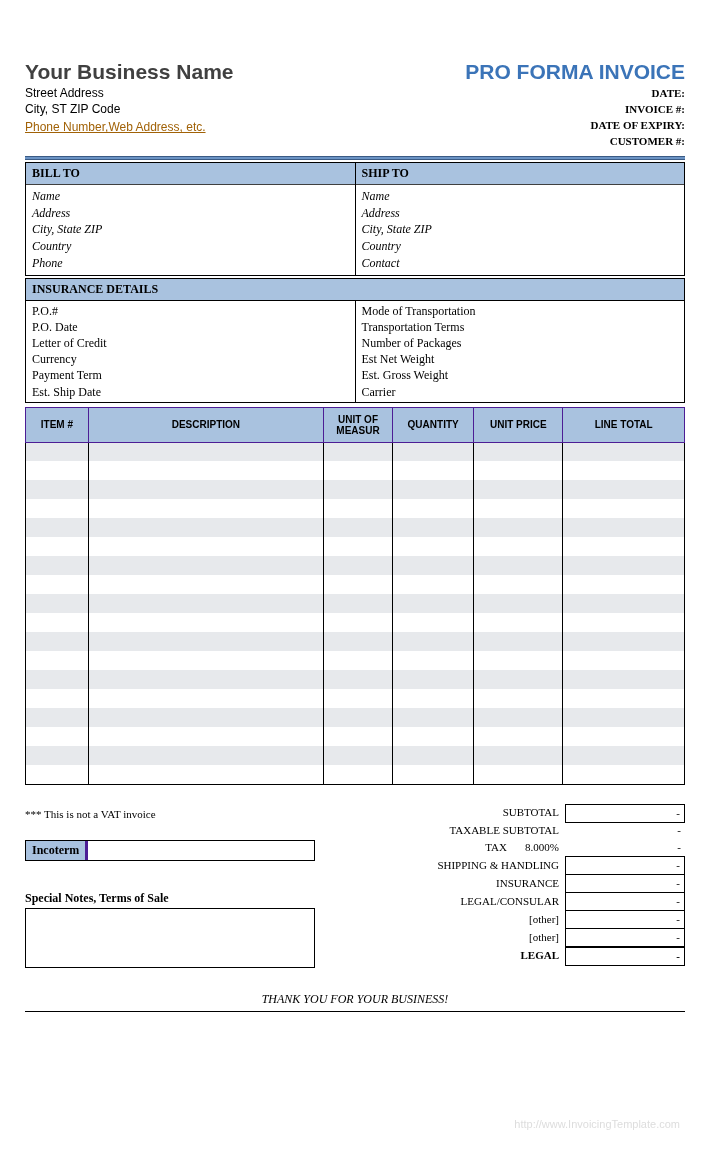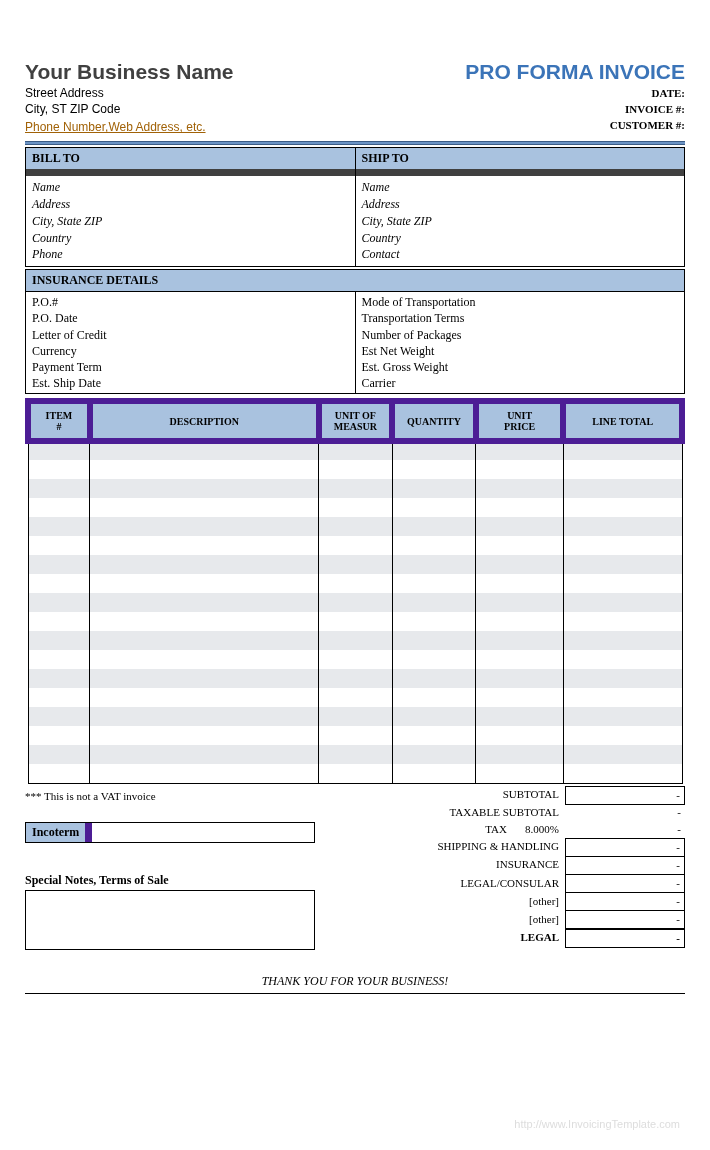--- a/index.html
+++ b/index.html
@@ -15,55 +15,55 @@
   .biz-name { font-size: 21px; font-weight: bold; color: #404040; font-family: Arial, sans-serif; margin-bottom: 2px; }
   .biz-line { font-size: 12px; font-family: Arial, sans-serif; line-height: 1.3; }
   .biz-link { font-size: 12px; font-family: Arial, sans-serif; color: #a16207; text-decoration: underline; }
   .doc-title { font-size: 21px; font-weight: bold; color: #3b74b8; font-family: Arial, sans-serif; text-align: right; }
   .meta { text-align: right; font-size: 11px; font-family: Georgia, serif; font-weight: bold; line-height: 1.45; margin-top: 2px; }
   .rule { height: 4px; background: #6b93c4; border-top: 1px solid #3b5b85; border-bottom: 1px solid #3b5b85; margin: 6px 0 2px 0; }
   .sec { border: 1px solid #000; margin-bottom: 2px; }
   .two-col { display: flex; }
   .col { flex: 1; }
   .col + .col { border-left: 1px solid #000; }
-  .sec-head { background: #a9c2df; font-weight: bold; font-size: 12px; padding: 3px 6px; border-bottom: 7px solid #404040; }
+  .sec-head { background: #a9c2df; font-weight: bold; font-size: 12px; padding: 3px 6px; border-bottom: 1px solid #404040; }
   .sec-body { padding: 3px 6px; }
   .addr-line { font-size: 12px; font-style: italic; line-height: 1.4; font-family: Georgia, serif; }
   .ship-hdr { background: #a9c2df; font-weight: bold; font-size: 12px; padding: 3px 6px; border: 1px solid #000; border-bottom: none; }
   .ship-box { border: 1px solid #000; border-top: 1px solid #000; display: flex; }
   .ship-col { flex: 1; padding: 2px 6px; font-size: 12px; font-family: Georgia, serif; line-height: 1.35; }
   .ship-col + .ship-col { border-left: 1px solid #000; }
 
   table.items { width: 100%; border-collapse: collapse; margin-top: 4px; }
-  table.items th { background: #a9c2df; border: 6px solid #4c1d95; font-size: 10px; font-family: Liberation Serif, serif; font-weight: bold; padding: 6px 12px; text-align: center; }
+  table.items th { background: #a9c2df; border: 1px solid #4c1d95; font-size: 10px; font-family: Liberation Sans, sans-serif; font-weight: bold; padding: 6px 12px; text-align: center; }
   table.items td { border-left: 1px solid #000; border-right: 1px solid #000; height: 19px; font-size: 11px; }
   table.items tr:nth-child(odd) td { background: #e7e9ec; }
   table.items tr:nth-child(even) td { background: #fff; }
   table.items tr.lastrow td { border-bottom: 1px solid #000; }
   .col-item { width: 62px; }
   .col-desc { width: 232px; }
   .col-uom { width: 68px; }
   .col-qty { width: 80px; }
   .col-price { width: 88px; }
   .col-total { width: 120px; }
 
   .note { font-size: 11px; font-family: Georgia, serif; margin-top: 4px; }
-  .totals-area { display: flex; margin-top: 2px; }
+  .totals-area { display: flex; margin-top: 19px; }
   .totals-left { flex: 1; padding-right: 8px; }
   .totals-right { width: 350px; }
   .tot-row { display: flex; font-size: 11px; font-family: Georgia, serif; line-height: 1.55; align-items: center; }
   .tot-label { flex: 1; text-align: right; padding-right: 6px; }
   .tot-rate { width: 52px; text-align: right; padding-right: 6px; }
   .tot-val { width: 120px; text-align: right; border: 1px solid #000; padding: 0 4px; margin-bottom: -1px; }
   .tot-val.noborder { border: none; }
   .tot-row.bold { font-weight: bold; }
   .tot-row.bold .tot-val { border-top: 2px solid #000; }
 
   .incoterm-row { display: flex; border: 1px solid #000; width: 290px; margin-top: 20px; }
-  .incoterm-lbl { background: #a9c2df; font-size: 12px; font-weight: bold; padding: 2px 6px; border-right: 7px solid #4c1d95; font-family: Georgia, serif; }
+  .incoterm-lbl { background: #a9c2df; font-size: 12px; font-weight: bold; padding: 2px 6px; border-right: 3px solid #4c1d95; font-family: Georgia, serif; }
   .incoterm-val { flex: 1; }
 
   .notes-lbl { font-size: 12px; font-weight: bold; margin-top: 30px; font-family: Georgia, serif; }
   .notes-box { border: 1px solid #000; height: 60px; margin-top: 2px; width: 290px; }
 
   .thank { text-align: center; font-size: 12px; font-style: italic; font-family: Georgia, serif; margin-top: 24px; }
   .rule2 { border-top: 1px solid #000; margin-top: 4px; }
   .watermark { position: absolute; right: 30px; top: 1118px; font-size: 11px; color: #ddd; font-family: Arial, sans-serif; }
 </style>
 </head>
@@ -74,20 +74,21 @@
     <div class="biz-name">Your Business Name</div>
     <div class="biz-line">Street Address</div>
     <div class="biz-line">City, ST  ZIP Code</div>
     <a class="biz-link" href="#">Phone Number,Web Address, etc.</a>
   </div>
   <div>
     <div class="doc-title">PRO FORMA INVOICE</div>
     <div class="meta">
       <div>DATE:</div>
       <div>INVOICE #:</div>
+      <div>DATE OF EXPIRY:</div>
       <div>CUSTOMER #:</div>
     </div>
   </div>
 </div>
 
 <div class="rule"></div>
 
 <div class="sec two-col">
   <div class="col">
     <div class="sec-head">BILL TO</div>

